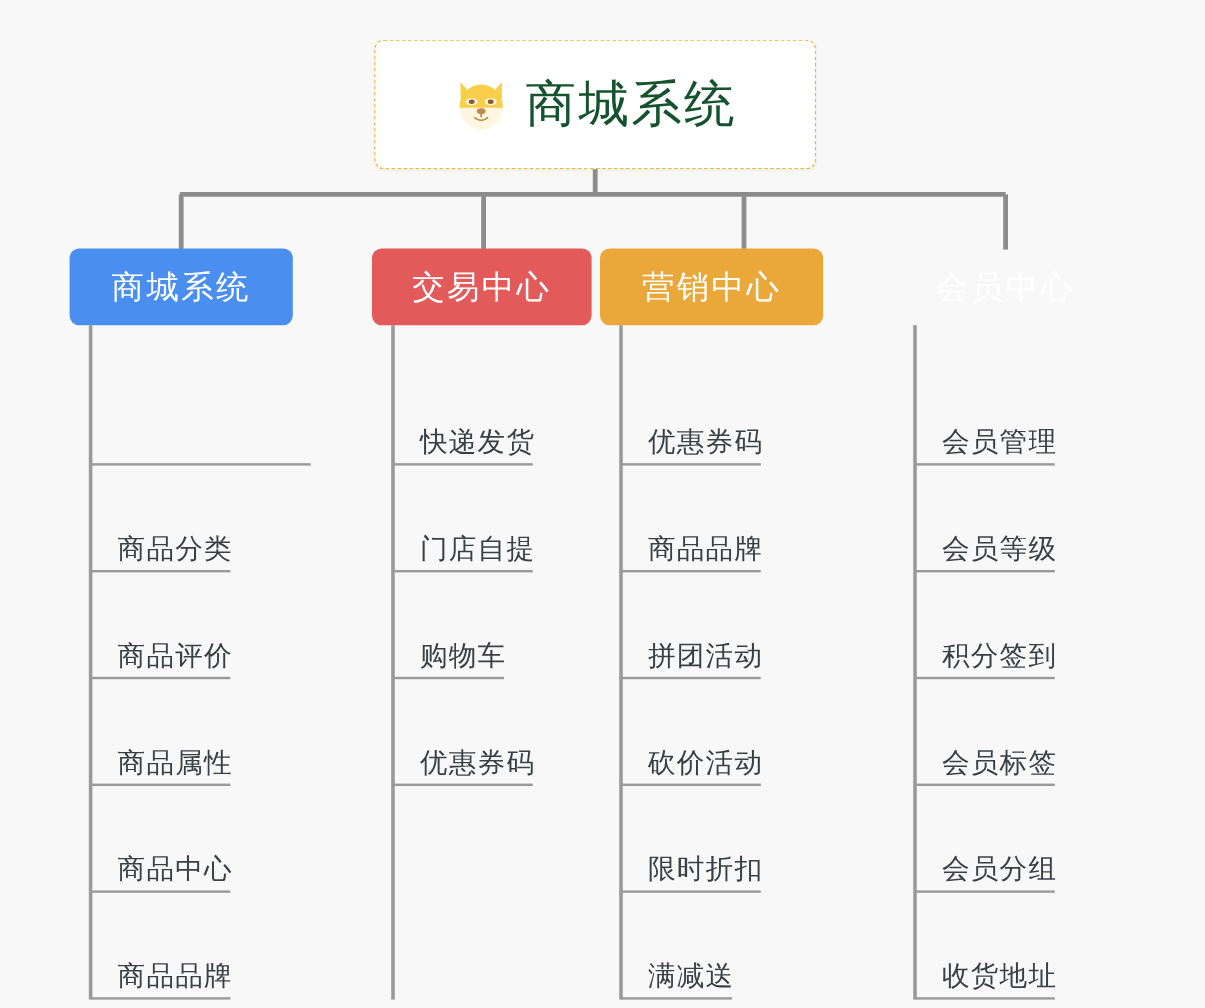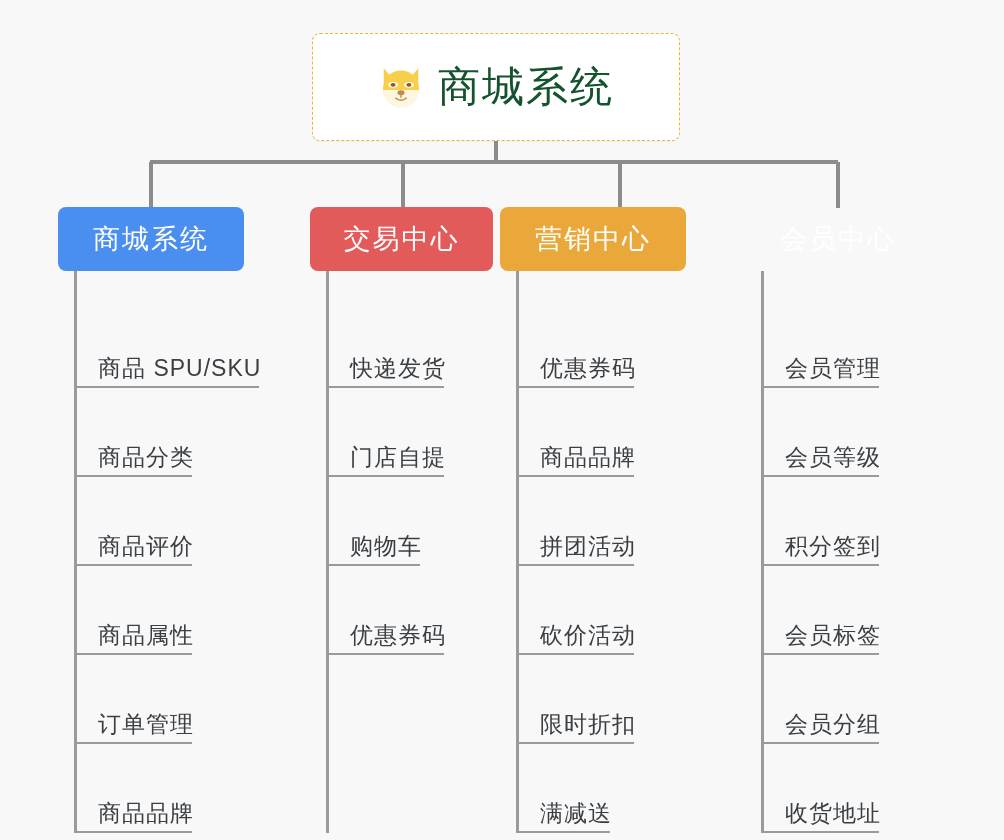--- a/index.html
+++ b/index.html
@@ -166,37 +166,36 @@
   <div class="columns">
 
     <div class="column col-0">
       <div class="cat-box" style="background: rgb(74, 142, 240);">
         <span>商城系统</span>
       </div>
       <div class="leaf-list">
         <div class="leaf-trunk" style="height: 562px;"></div>
         <div class="leaf-item">
           <div class="leaf-rule" style="width: 183px;"></div>
-          <span class="leaf-label">商品 SPU/SKU</span>
         </div>
         <div class="leaf-item">
           <div class="leaf-rule" style="width: 116px;"></div>
           <span class="leaf-label">商品分类</span>
         </div>
         <div class="leaf-item">
           <div class="leaf-rule" style="width: 116px;"></div>
           <span class="leaf-label">商品评价</span>
         </div>
         <div class="leaf-item">
           <div class="leaf-rule" style="width: 116px;"></div>
           <span class="leaf-label">商品属性</span>
         </div>
         <div class="leaf-item">
           <div class="leaf-rule" style="width: 116px;"></div>
-          <span class="leaf-label">订单管理</span>
+          <span class="leaf-label">商品中心</span>
         </div>
         <div class="leaf-item">
           <div class="leaf-rule" style="width: 116px;"></div>
           <span class="leaf-label">商品品牌</span>
         </div>
       </div>
     </div>
 
     <div class="column col-1">
       <div class="cat-box" style="background: rgb(226, 90, 90);">

